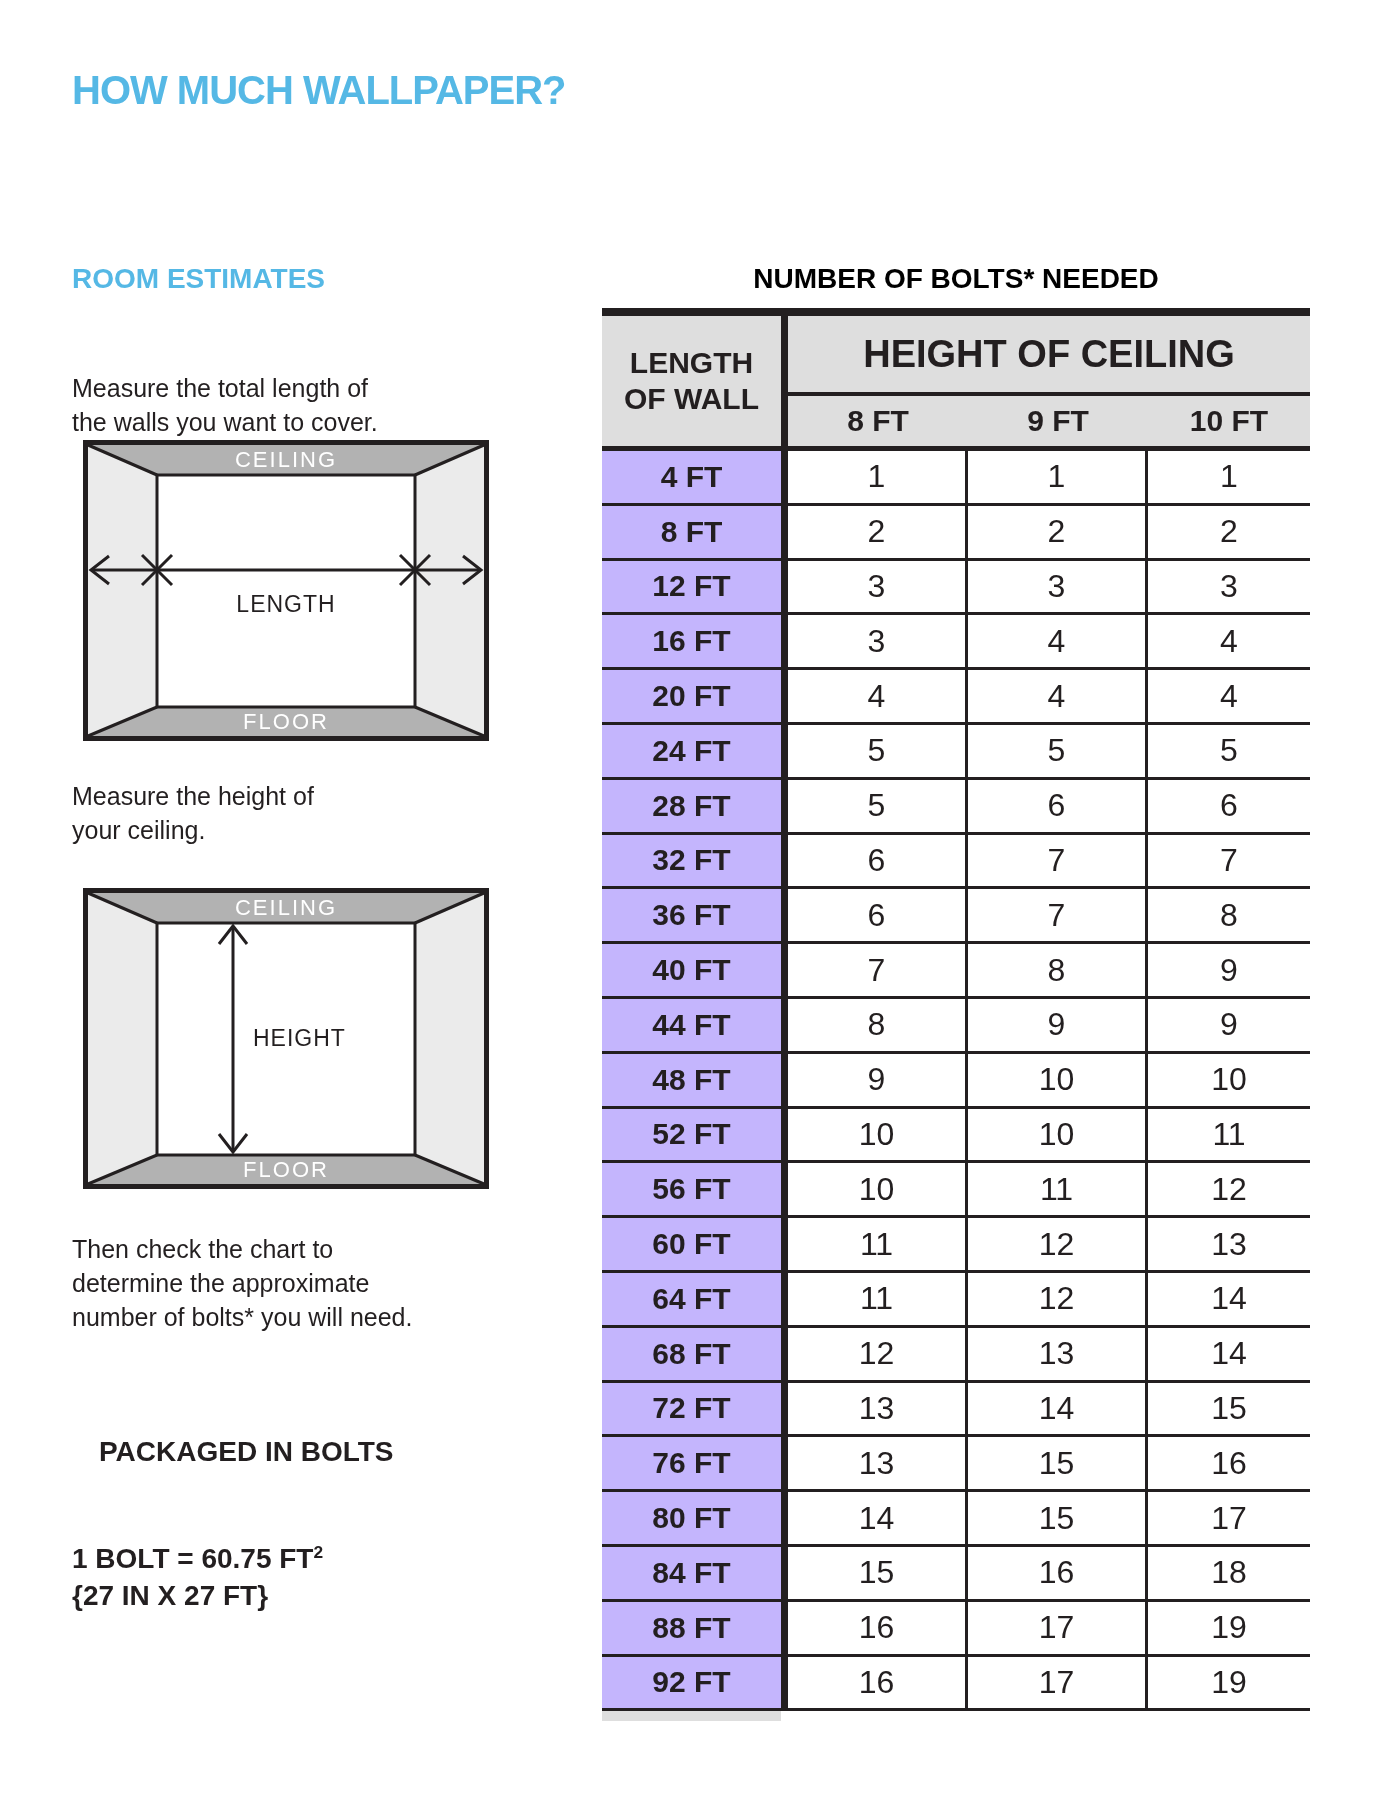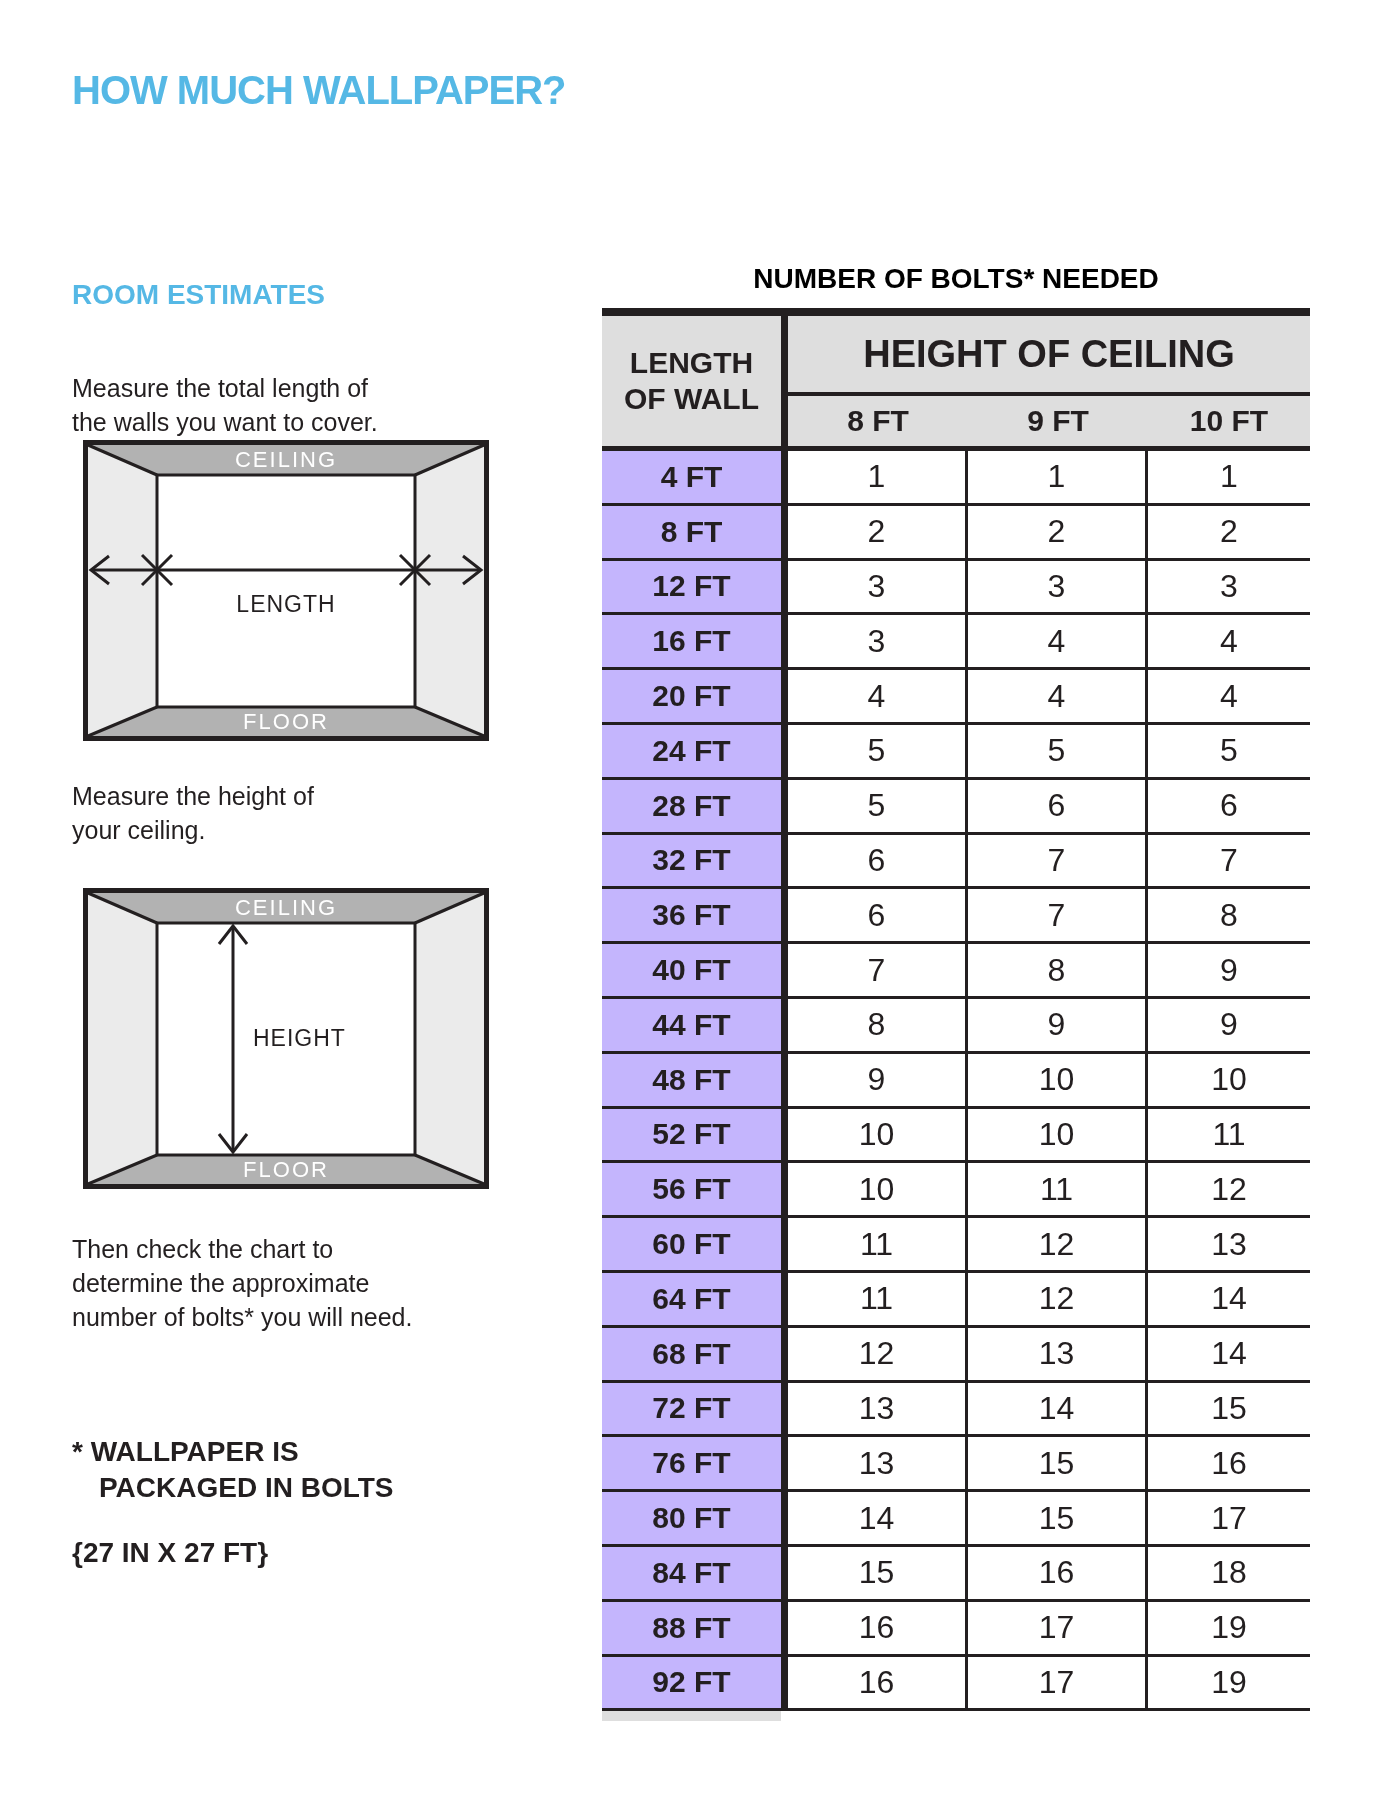--- a/index.html
+++ b/index.html
@@ -2,21 +2,21 @@
 <html><head>
 <meta charset="utf-8">
 <style>
   * { margin:0; padding:0; box-sizing:border-box; }
   html,body { width:1391px; height:1800px; background:#ffffff; overflow:hidden; position:relative;
     font-family:"Liberation Sans","DejaVu Sans",sans-serif; color:#231F20; }
   .abs { position:absolute; }
   .accent { color:#55B8E5; }
   .page-title { left:72px; top:68px; font-size:40px; font-weight:bold; letter-spacing:-1px; }
   .sec-head { font-size:28px; font-weight:bold; }
-  .room-head { left:72px; top:263px;margin-top:16px; }
+  .room-head { left:72px; top:263px; }
   .table-head { left:602px; top:263px; width:708px; text-align:center; }
   .step { left:72px; font-size:25px; line-height:34px; white-space:pre-line; }
   .step1 { top:327px;margin-top:44px; }
   .step2 { top:779px; }
   .step3 { top:1232px; }
   .diagram { left:83px; width:406px; height:301px; }
   .d1 { top:440px; }
   .d2 { top:888px; }
   svg text { font-family:"Liberation Sans","DejaVu Sans",sans-serif; }
   .svg-band-label { fill:#ffffff; font-size:22px; letter-spacing:2px; }
@@ -100,25 +100,25 @@
   <text class="svg-band-label" x="203" y="27" text-anchor="middle">CEILING</text>
   <text class="svg-band-label" x="203" y="289" text-anchor="middle">FLOOR</text>
   <text class="svg-dim-label" x="170" y="158">HEIGHT</text>
 </svg>
 
 <p class="abs step step3">Then check the chart to
 determine the approximate
 number of bolts* you will need.</p>
 
 <div class="abs footnote">
-  <div class="hang">* WALLPAPER IS</div>
   <div>PACKAGED IN BOLTS</div>
 </div>
 
 <div class="abs boltinfo">
+  <div><span>1 BOLT = 60.75 FT</span><sup>2</sup></div>
   <div>{27 IN X 27 FT}</div>
 </div>
 
 <div class="abs bolt-table">
   <div class="cell gray hdr-col1">LENGTH
 OF WALL</div>
   <div class="cell gray hdr-group">HEIGHT OF CEILING</div>
   <div class="cell gray hdr-ft hc2">8 FT</div>
   <div class="cell gray hdr-ft hc3">9 FT</div>
   <div class="cell gray hdr-ft hc4">10 FT</div>

